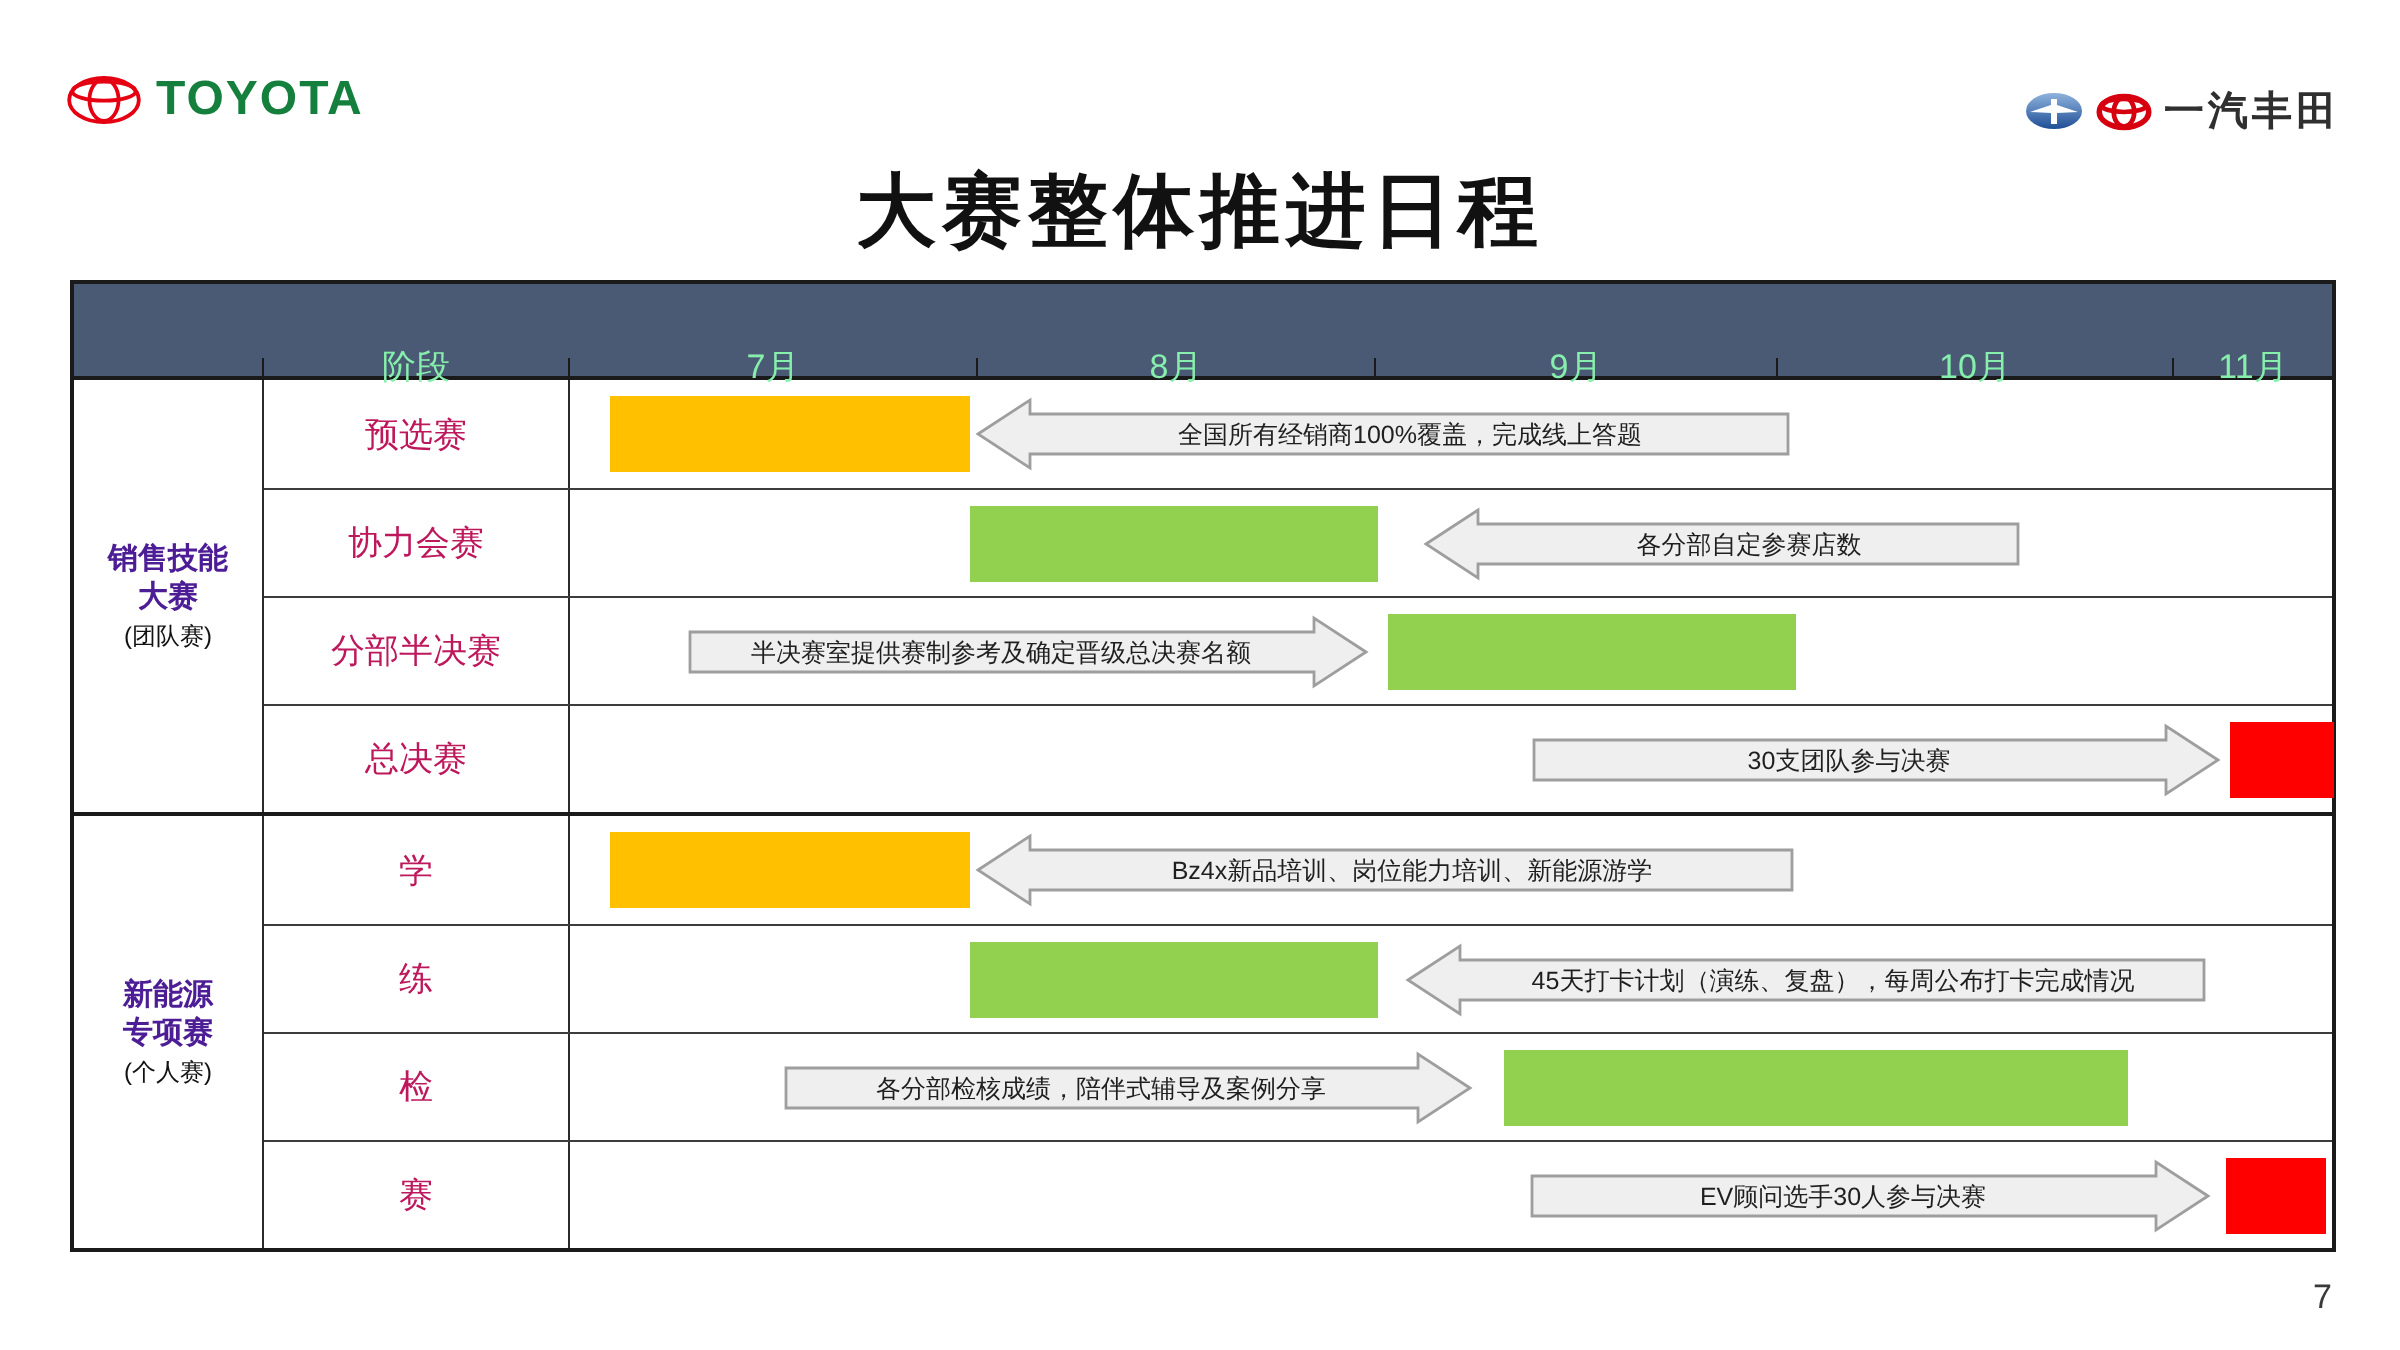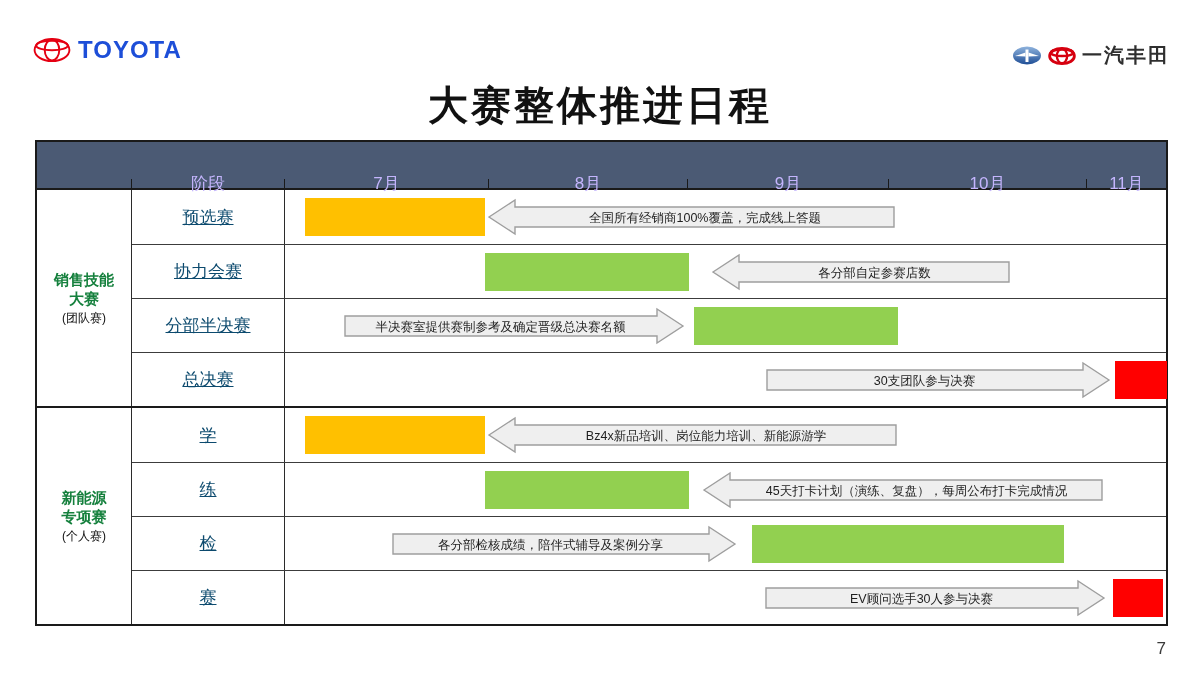--- a/index.html
+++ b/index.html
@@ -2,48 +2,48 @@
 <html><head>
 <meta charset="utf-8">
 <style>
   * { margin:0; padding:0; box-sizing:border-box; }
   html,body { background:#888; }
   body { font-family:"Liberation Sans","DejaVu Sans",sans-serif; }
   .slide { position:relative; width:1200px; height:675px; background:#ffffff; overflow:hidden; margin:0 auto; }
 
   
   .brand-left { position:absolute; left:33px; top:36px; display:flex; align-items:center; gap:7px; }
-  .toyota-word { color:#1d4ed8; font-weight:bold; font-size:24px; letter-spacing:1px; }
+  .toyota-word { color:#15803d; font-weight:bold; font-size:24px; letter-spacing:1px; }
   .brand-right { position:absolute; right:30px; top:42px; display:flex; align-items:center; gap:6px; }
   .faw-word { color:#2f2f2f; font-weight:bold; font-size:20px; letter-spacing:2px; }
 
   
   .title-wrap { position:absolute; left:0; top:78px; width:100%; text-align:center; }
   .title-wrap h1 { display:inline-block; font-size:40px; font-weight:bold; letter-spacing:3px; color:#111;
                    padding:0 30px 9px 30px; border-bottom:3px solid #a8a8a8; }
 
   
   .gantt { position:absolute; left:35px; top:140px; width:1133px; border:2px solid #1a1a1a; background:#fff; }
   .thead { display:flex; height:48px; background:#4b5a74; border-bottom:2px solid #1a1a1a; }
-  .thead .hc { display:flex; align-items:center; justify-content:center; color:#c4b5fd; font-size:17px;
+  .thead .hc { display:flex; align-items:center; justify-content:center; color:#86efac; font-size:17px;
                border-right:1px solid #1a1a1a;margin-top:37px; }
   .thead .hc:last-child { border-right:none; }
   .c0{width:95px;} .c1{width:153px;} .c2{width:204px;text-align:right;} .c3{width:199px;} .c4{width:201px;} .c5{width:198px;} .c6{flex:1;}
 
   .tgroup { display:flex; }
   .tgroup + .tgroup { border-top:2px solid #1a1a1a; }
   .gcell { width:95px; border-right:1px solid #2b2b2b; display:flex; flex-direction:column;
            align-items:center; justify-content:center; text-align:center; }
-  .gname { font-weight:bold; font-size:15px; color:#15803d; line-height:1.3; }
+  .gname { font-weight:bold; font-size:15px; color:#4c1d95; line-height:1.3; }
   .gsub  { font-weight:normal; font-size:12px; color:#111; margin-top:1px; }
   .grows { flex:1; display:flex; flex-direction:column; }
   .trow { display:flex; height:54px; border-top:1px solid #3c3c3c; }
   .trow:first-child { border-top:none; }
   .stage { width:153px; border-right:1px solid #2b2b2b; display:flex; align-items:center;
-           justify-content:center; font-size:17px; color:#0c4a6e;text-decoration:underline; }
+           justify-content:center; font-size:17px; color:#be185d; }
   .timeline { flex:1; position:relative; }
   .bar { position:absolute; top:8px; height:38px; }
   .arrow { position:absolute; top:7px; height:40px; overflow:visible; }
 
   .page-num { position:absolute; right:34px; bottom:16px; font-size:17px; color:#3a3a3a; }
 </style>
 </head>
 <body>
 
 <div class="slide">

